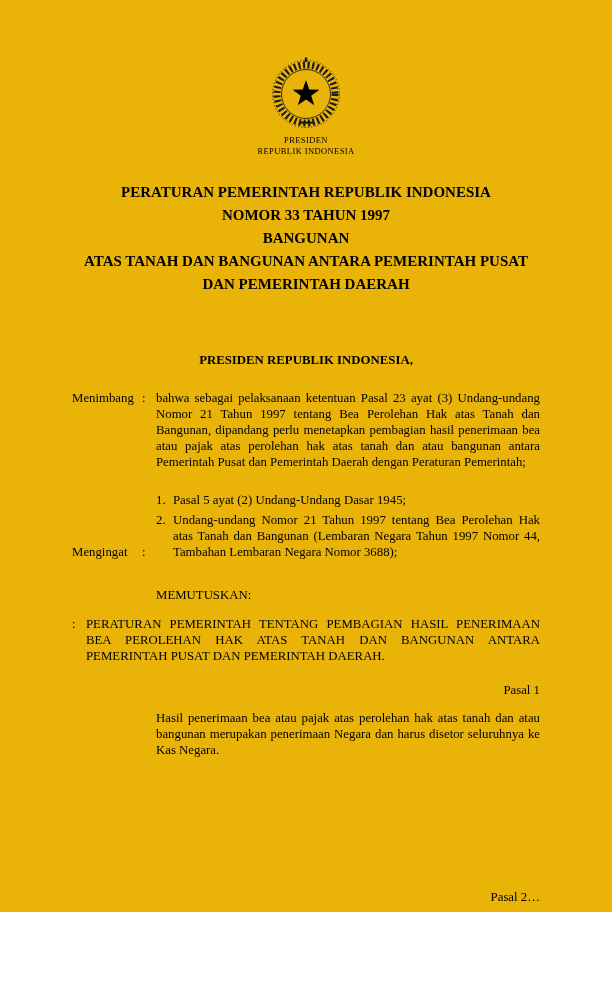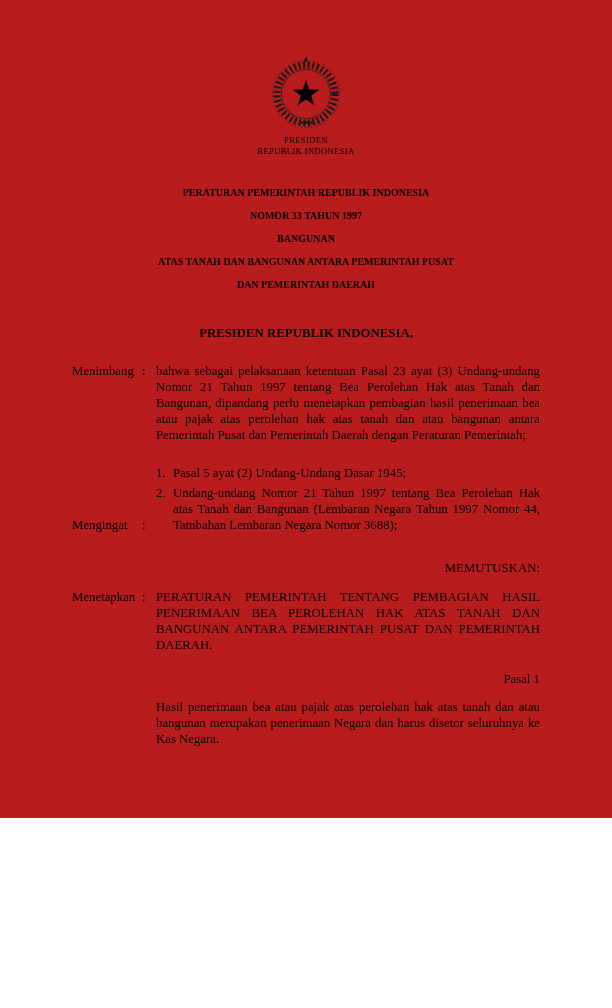--- a/index.html
+++ b/index.html
@@ -4,40 +4,40 @@
 <style>
   * { margin: 0; padding: 0; box-sizing: border-box; }
   html, body { background: #ffffff; }
   body {
     font-family: "Liberation Serif", serif;
     color: #000;
     -webkit-font-smoothing: antialiased;
   }
   .page {
     width: 612px;
-    height: 818px;
-    background: #b91c1c;
+    height: 912px;
+    background: #eab308;
     position: relative;
     padding: 56px 72px 0 72px;
     overflow: hidden;
   }
   
   .seal-block { text-align: center; }
   .seal-svg { display: block; margin: 0 auto; }
   .seal-caption { margin-top: 3px; font-size: 8.5px; letter-spacing: 0.4px; line-height: 11px; }
   
   .title-block {
     margin-top: 24px;
     text-align: center;
     font-weight: bold;
-    font-size: 10px;
+    font-size: 15px;
     line-height: 23px;
   }
   .opening-line {
-    margin-top: 29px;
+    margin-top: 56px;
     text-align: center;
     font-weight: bold;
     font-size: 12.8px;
     line-height: 16px;
   }
   
   .row {
     display: flex;
     font-size: 12.8px;
     line-height: 16px;
@@ -48,21 +48,21 @@
   .row-menimbang { margin-top: 22px; }
   .row-mengingat { margin-top: 22px; align-items: flex-end; }
   .row-menetapkan { margin-top: 13px; }
   .list-item { display: flex; }
   .list-item + .list-item { margin-top: 4px; }
   .list-item .num { width: 17px; flex: none; }
   .list-item .item-text { flex: 1; text-align: justify; }
   .memutuskan {
     margin-top: 27px;
     margin-left: 84px;
-    text-align: right;
+    text-align: left;
     font-size: 12.8px;
     line-height: 16px;
   }
   .menetapkan-text { text-transform: none; }
   .pasal-heading {
     margin-top: 18px;
     margin-left: 84px;
     text-align: right;
     font-size: 12.8px;
     line-height: 16px;
@@ -136,21 +136,20 @@
       <div class="list-item">
         <div class="num">2.</div>
         <div class="item-text">Undang-undang Nomor 21 Tahun 1997 tentang Bea Perolehan Hak atas Tanah dan Bangunan (Lembaran Negara Tahun 1997 Nomor 44, Tambahan Lembaran Negara Nomor 3688);</div>
       </div>
     </div>
   </div>
 
   <div class="memutuskan">MEMUTUSKAN:</div>
 
   <div class="row row-menetapkan">
-    <div class="label">Menetapkan</div>
     <div class="colon">:</div>
     <div class="content menetapkan-text">PERATURAN PEMERINTAH TENTANG PEMBAGIAN HASIL PENERIMAAN BEA PEROLEHAN HAK ATAS TANAH DAN BANGUNAN ANTARA PEMERINTAH PUSAT DAN PEMERINTAH DAERAH.</div>
   </div>
 
   <div class="pasal-heading">Pasal 1</div>
   <div class="pasal-body">Hasil penerimaan bea atau pajak atas perolehan hak atas tanah dan atau bangunan merupakan penerimaan Negara dan harus disetor seluruhnya ke Kas Negara.</div>
 
   <div class="footer-next">Pasal 2…</div>
 
 </div>

